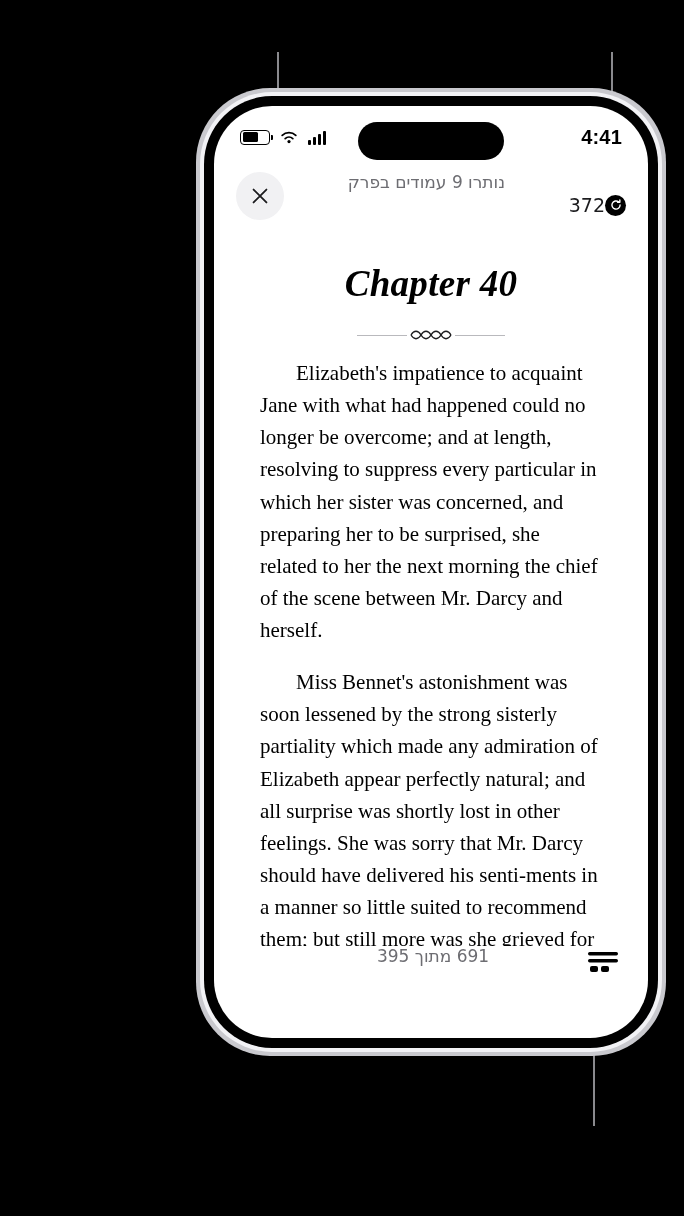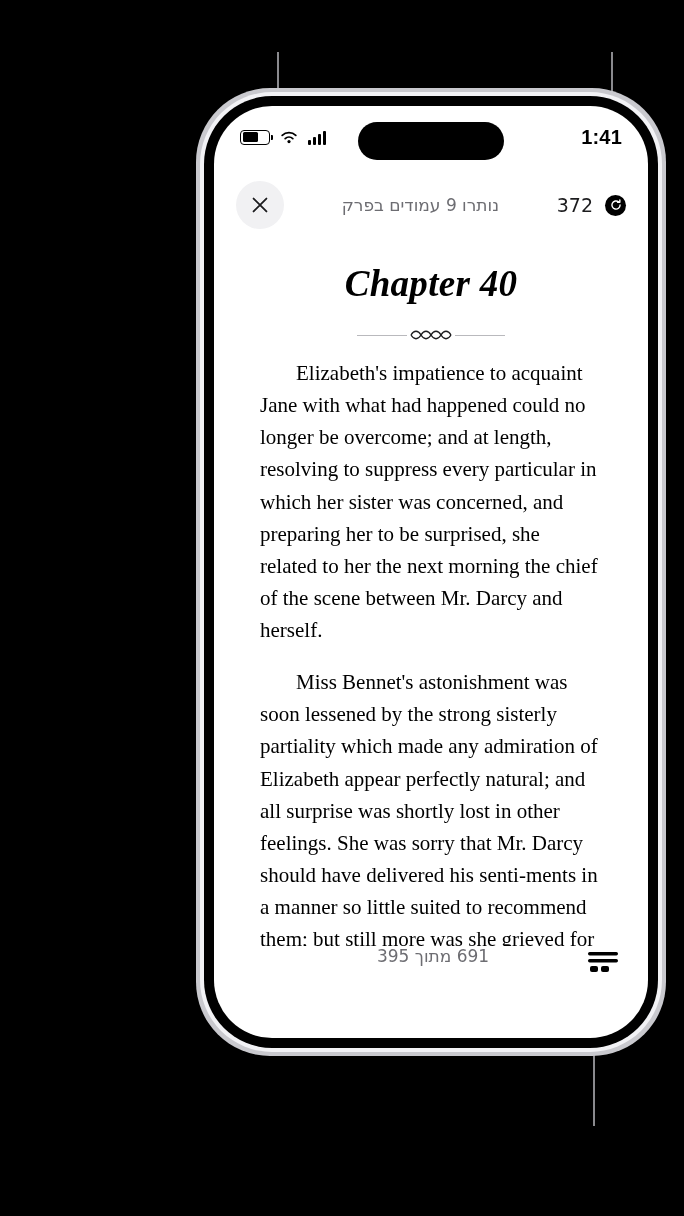--- a/index.html
+++ b/index.html
@@ -126,21 +126,20 @@
     color: #000;
     letter-spacing: 0.2px;
   }
 
   
   .reader-top {
     position: absolute;
     top: 66px; left: 0; right: 0;
     height: 66px;
     display: flex;
-    align-items: center;
     padding: 0 22px;
     box-sizing: border-box;
   }
   .close-btn {
     width: 48px; height: 48px;
     border-radius: 50%;
     background: #f1f1f3;
     display: flex;
     align-items: center;
     justify-content: center;
@@ -152,21 +151,21 @@
     flex: 1;
     text-align: center;
     font-size: 17px;
     color: #6d6d72;
     direction: rtl;
     font-family: "DejaVu Sans", sans-serif;
   }
   .page-count-group {
     display: flex;
     align-items: center;
-    gap: 12px;
+    gap: 0;
     flex: none;
   }
   .page-count {
     font-size: 19px;
     color: #1c1c1e;
     font-family: "DejaVu Sans", sans-serif;
   }
   .refresh-badge {
     width: 21px; height: 21px;
     border-radius: 50%;
@@ -275,21 +274,21 @@
             </svg>
           </span>
           <span class="bars">
               <b></b>
               <b></b>
               <b></b>
               <b></b>
             </span>
         </div>
         <div class="dynamic-island"></div>
-        <div class="status-time">1:41</div>
+        <div class="status-time">4:41</div>
       </div>
 
       <div class="reader-top">
         <div class="close-btn">
           <span>
             <svg viewBox="0 0 24 24" aria-hidden="true">
               <path d="M5 5l14 14M19 5L5 19" stroke="#1c1c1e" stroke-width="2" stroke-linecap="round"></path>
             </svg>
           </span>
         </div>

